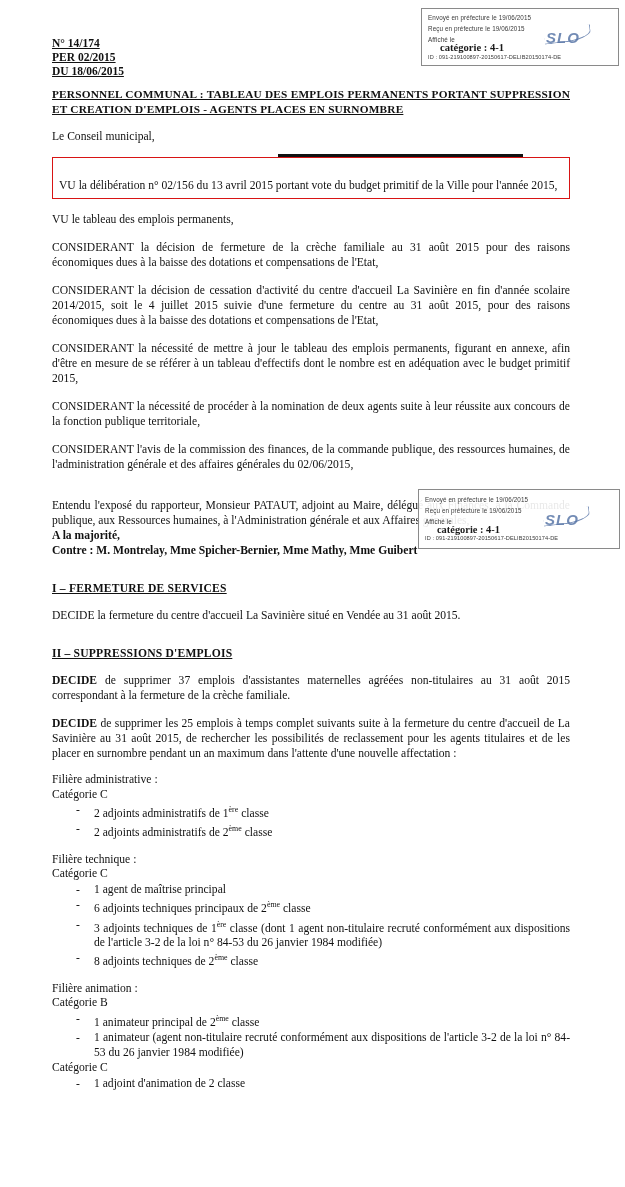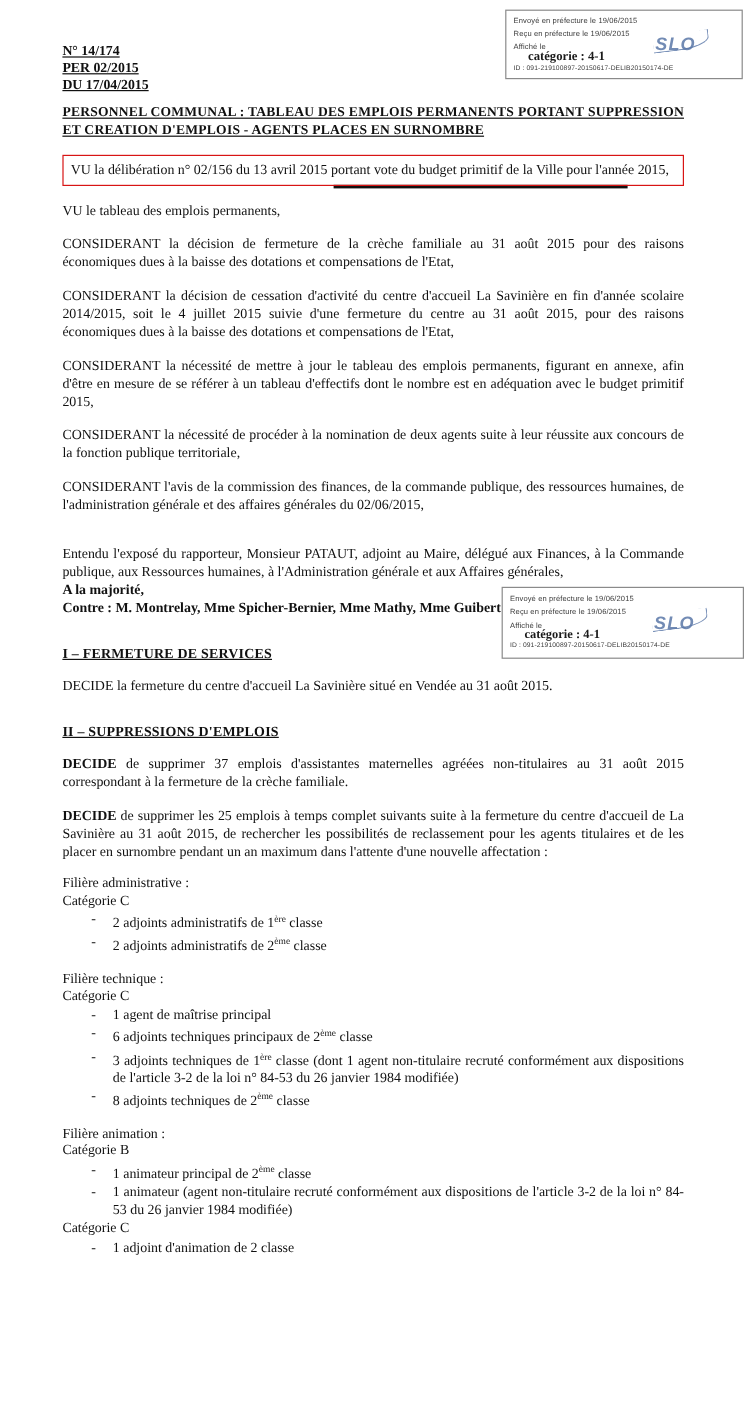--- a/index.html
+++ b/index.html
@@ -49,21 +49,21 @@
     line-height: 15px;
     text-align: justify;
     margin: 13px 0 0 0;
   }
   .lead {
     margin-top: 17px;
   }
   .boxed {
     margin-top: 13px;
     border: 1.3px solid #d81414;
-    padding: 4px 6px 5px 6px;
+    padding: 20px 6px 5px 6px;
     font-size: 11.6px;
     line-height: 15px;
     text-align: justify;
   }
   .blackbar {
     position: absolute;
     left: 278px;
     top: 154px;
     width: 245px;
     height: 3px;
@@ -181,25 +181,26 @@
 
 <div class="page">
 
   <div class="blackbar"></div>
 
   <div class="doc">
 
     <div class="ref">
       <div class="u">N° 14/174</div>
       <div class="u">PER 02/2015</div>
-      <div class="u">DU 17/04/2015</div>
+      <div class="u">DU 18/06/2015</div>
     </div>
 
     <div class="title">PERSONNEL COMMUNAL : TABLEAU DES EMPLOIS PERMANENTS PORTANT SUPPRESSION ET CREATION D'EMPLOIS - AGENTS PLACES EN SURNOMBRE</div>
 
+    <p class="body lead">Le Conseil municipal,</p>
 
 
     <div class="boxed">VU la délibération n° 02/156 du 13 avril 2015 portant vote du budget primitif de la Ville pour l'année 2015,</div>
 
     <p class="body">VU le tableau des emplois permanents,</p>
 
     <p class="body">CONSIDERANT la décision de fermeture de la crèche familiale au 31 août 2015 pour des raisons économiques dues à la baisse des dotations et compensations de l'Etat,</p>
     <p class="body">CONSIDERANT la décision de cessation d'activité du centre d'accueil La Savinière en fin d'année scolaire 2014/2015, soit le 4 juillet 2015 suivie d'une fermeture du centre au 31 août 2015, pour des raisons économiques dues à la baisse des dotations et compensations de l'Etat,</p>
     <p class="body">CONSIDERANT la nécessité de mettre à jour le tableau des emplois permanents, figurant en annexe, afin d'être en mesure de se référer à un tableau d'effectifs dont le nombre est en adéquation avec le budget primitif 2015,</p>
     <p class="body">CONSIDERANT la nécessité de procéder à la nomination de deux agents suite à leur réussite aux concours de la fonction publique territoriale,</p>

